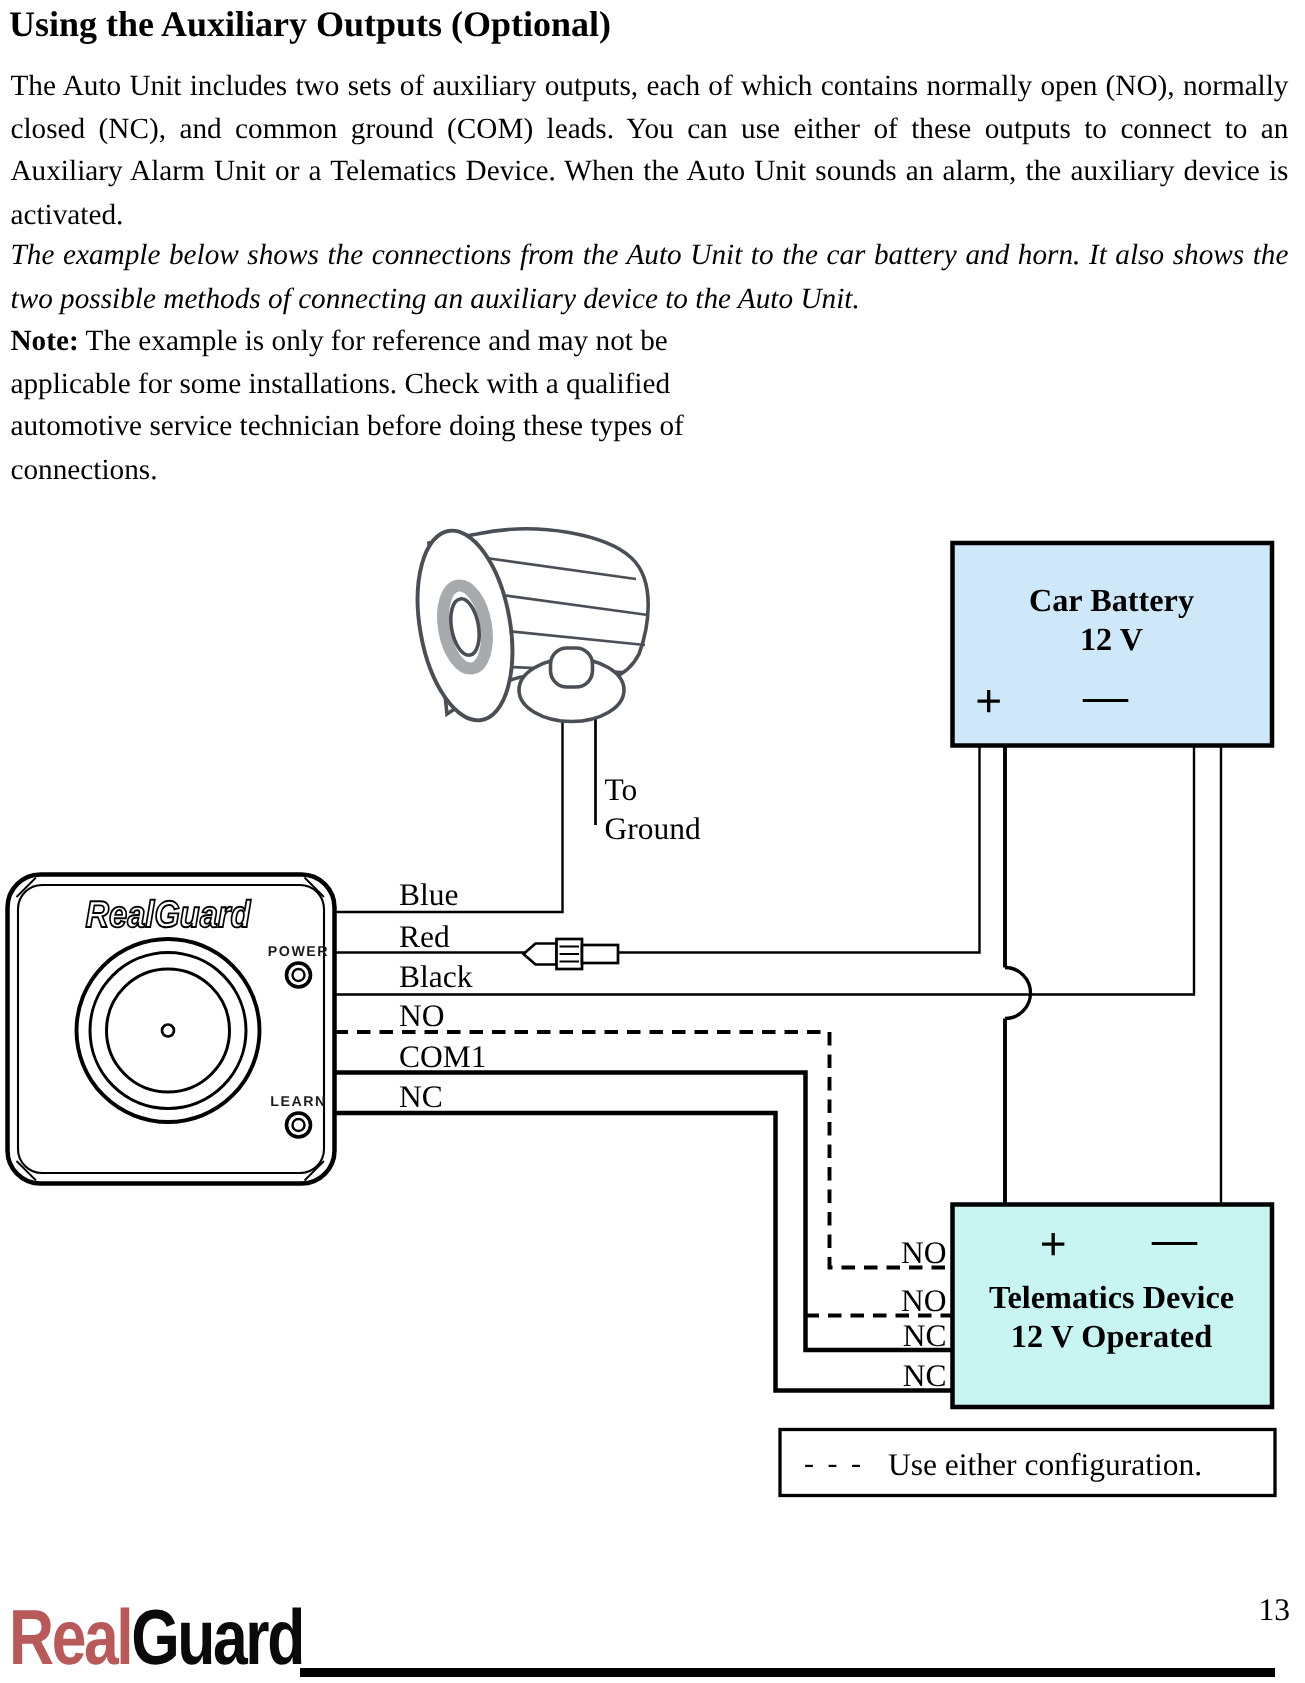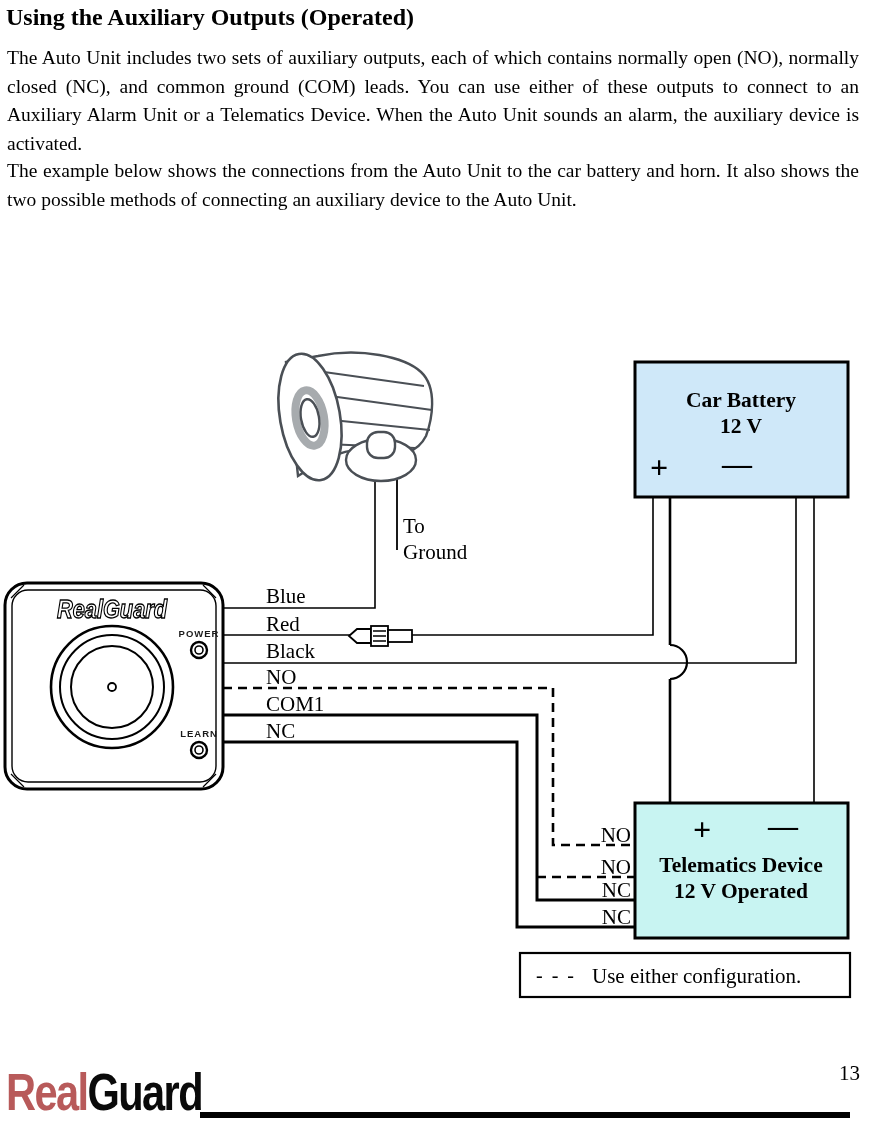--- a/index.html
+++ b/index.html
@@ -3,43 +3,44 @@
 <meta charset="utf-8">
 <style>
   html,body{margin:0;padding:0;background:#ffffff;}
   body{width:870px;height:1122px;position:relative;overflow:hidden;
        font-family:"Liberation Serif",serif;color:#000;}
   .page{position:absolute;inset:0;}
   .title{position:absolute;left:6px;top:4px;font-size:24px;font-weight:bold;margin:0;}
   .para{position:absolute;left:7px;width:852px;font-size:19.5px;line-height:28.5px;
         text-align:justify;margin:0;}
   .p1{top:44px;}
-  .p2{top:157px;}
+  .p2{top:157px;font-style:italic;}
   .note{position:absolute;left:7px;top:214px;width:514px;font-size:19.5px;
         line-height:28.5px;text-align:left;margin:0;}
   .note-label{font-weight:bold;}
   svg{position:absolute;left:0;top:0;}
   text{font-family:"Liberation Serif",serif;}
   .sans{font-family:"Liberation Sans",sans-serif;}
   .footer-logo{position:absolute;left:6px;top:1066px;font-family:"Liberation Sans",sans-serif;
         font-weight:bold;font-size:52px;line-height:1;letter-spacing:-2px;
         transform:scaleX(0.8);transform-origin:left center;white-space:nowrap;}
   .logo-real{color:#b85a5a;}
   .logo-guard{color:#0a0a0a;}
   .footer-rule{position:absolute;left:200px;top:1112px;width:650px;height:6px;background:#000;}
   .page-number{position:absolute;right:10px;top:1061px;font-size:21px;font-weight:normal;}
 </style>
 </head>
 <body>
 
 <div class="page">
 
-  <h1 class="title">Using the Auxiliary Outputs (Operated)</h1>
+  <h1 class="title">Using the Auxiliary Outputs (Optional)</h1>
   <p class="para p1">The Auto Unit includes two sets of auxiliary outputs, each of which contains normally open (NO), normally closed (NC), and common ground (COM) leads. You can use either of these outputs to connect to an Auxiliary Alarm Unit or a Telematics Device. When the Auto Unit sounds an alarm, the auxiliary device is activated.</p>
   <p class="para p2">The example below shows the connections from the Auto Unit to the car battery and horn. It also shows the two possible methods of connecting an auxiliary device to the Auto Unit.</p>
+  <p class="note"><span class="note-label">Note:</span><span> The example is only for reference and may not be applicable for some installations. Check with a qualified automotive service technician before doing these types of connections.</span></p>
 
   <svg width="870" height="1050" viewBox="0 0 870 1050">
 
     <g stroke="#000" fill="none">
 
       <path d="M223,608 H375 V470" stroke-width="1.6"></path>
 
       <path d="M397,472 V550" stroke-width="1.8"></path>
 
       <path d="M223,635 H653 V497" stroke-width="1.6"></path>

